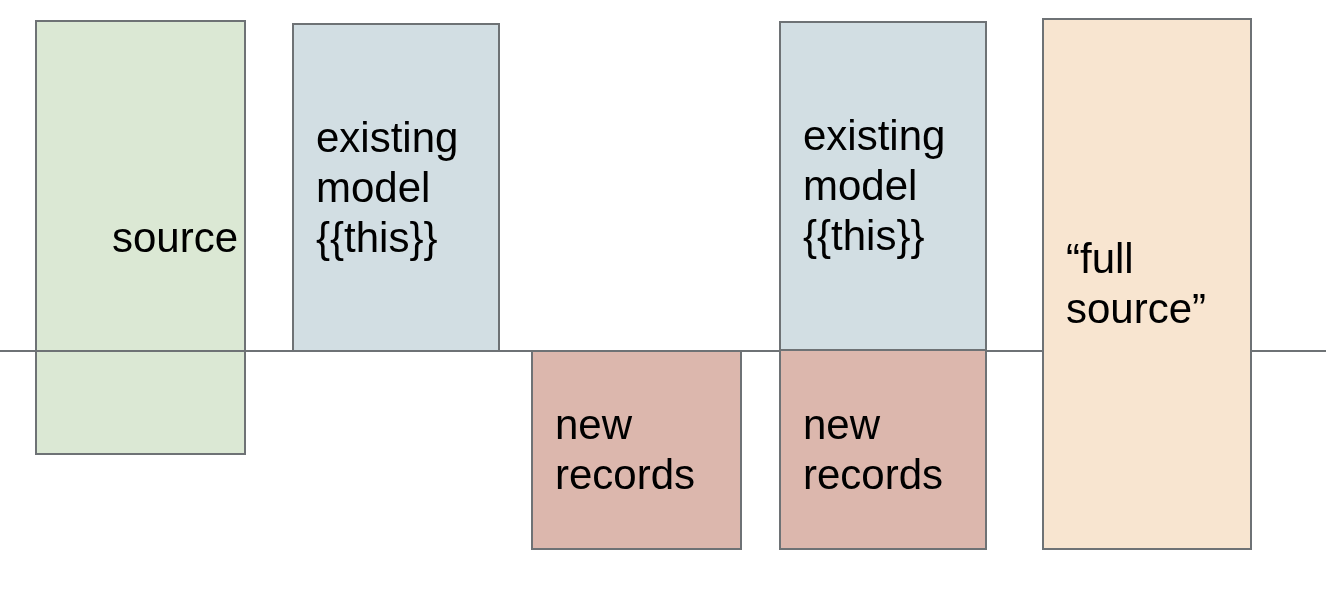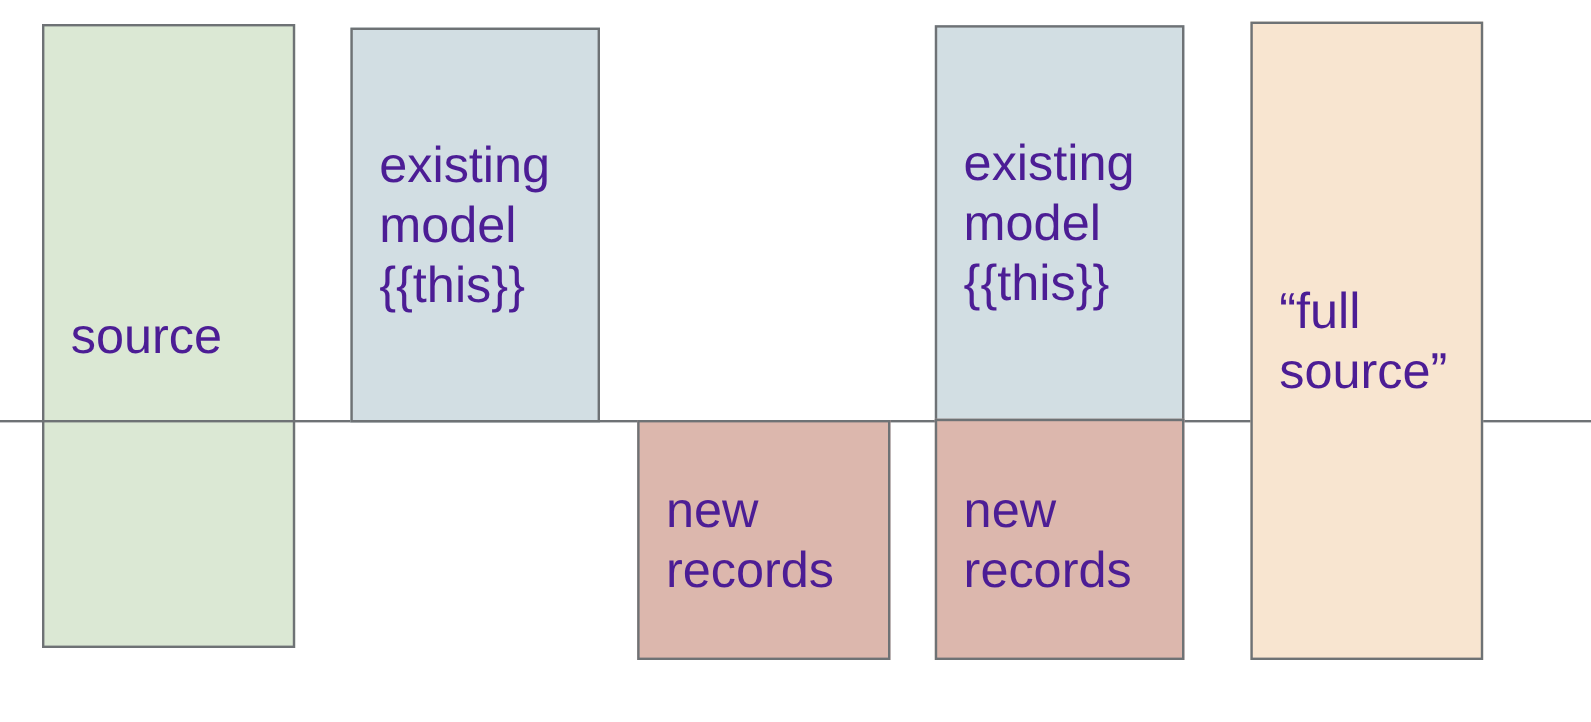--- a/index.html
+++ b/index.html
@@ -32,35 +32,35 @@
     position: absolute;
     box-sizing: border-box;
     border: 2px solid #6e7275;
     display: flex;
     flex-direction: column;
     justify-content: center;
     align-items: flex-start;
     padding-left: 22px;
     padding-right: 6px;
     z-index: 3;
-    color: #4c1d95;
+    color: #000000;
     font-size: 42px;
     line-height: 50px;
   }
   .box .txt-line {
     display: block;
     white-space: nowrap;
   }
   
-  .b-source  { left: 35px;   top: 20px;  width: 211px; height: 520px; z-index: 1; }
+  .b-source  { left: 35px;   top: 20px;  width: 211px; height: 435px; z-index: 1; align-items: flex-end; }
   .b-model1  { left: 292px;  top: 23px;  width: 208px; height: 329px; }
   .b-new1    { left: 531px;  top: 350px; width: 211px; height: 200px; }
   .b-model2  { left: 779px;  top: 21px;  width: 208px; height: 330px; }
   .b-new2    { left: 779px;  top: 349px; width: 208px; height: 201px; }
-  .b-full    { left: 1042px; top: 18px;  width: 194px; height: 532px; }
+  .b-full    { left: 1042px; top: 18px;  width: 210px; height: 532px; }
 </style>
 </head>
 <body>
 
 <div class="canvas">
 
   <div class="divider" style="background-color: rgb(110, 114, 117);"></div>
 
   <div class="box b-source" style="background-color: rgb(219, 232, 212);">
     <span class="txt-line">source</span>

